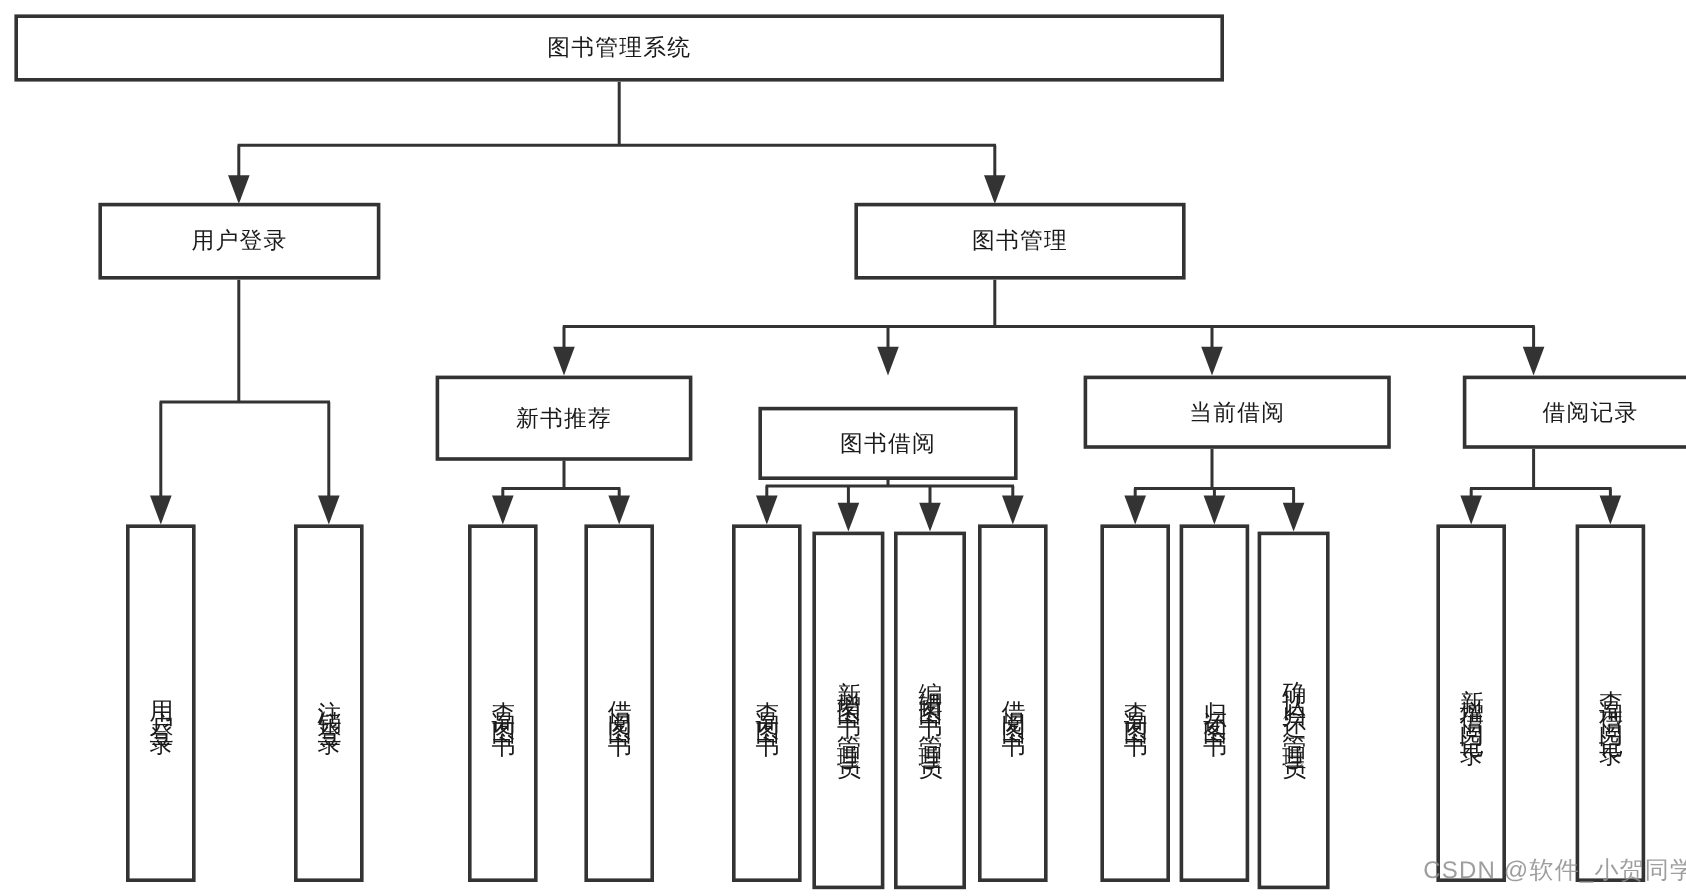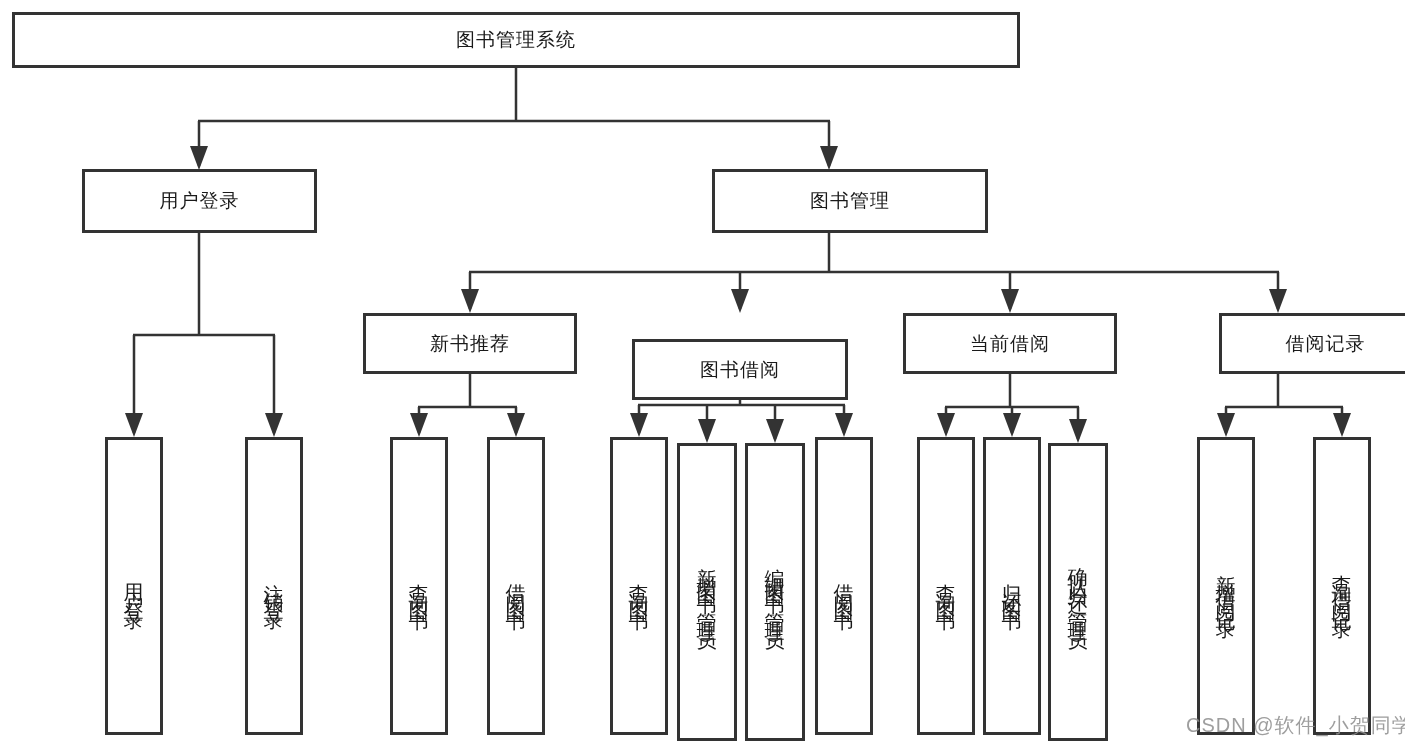--- a/index.html
+++ b/index.html
@@ -105,27 +105,27 @@
   <span class="hlabel">图书管理系统</span>
 </div>
 
 <div class="node" style="left:82px; top:169px; width:235px; height:64px;">
   <span class="hlabel">用户登录</span>
 </div>
 <div class="node" style="left:712px; top:169px; width:276px; height:64px;">
   <span class="hlabel">图书管理</span>
 </div>
 
-<div class="node" style="left:363px; top:313px; width:214px; height:61px;">
+<div class="node" style="left:363px; top:313px; width:214px; height:71px;">
   <span class="hlabel">新书推荐</span>
 </div>
 <div class="node" style="left:632px; top:313px; width:216px; height:61px;margin-top:26px;">
   <span class="hlabel">图书借阅</span>
 </div>
-<div class="node" style="left:903px; top:313px; width:214px; height:61px;">
+<div class="node" style="left:903px; top:313px; width:256px; height:61px;">
   <span class="hlabel">当前借阅</span>
 </div>
 <div class="node" style="left:1172px; top:313px; width:213px; height:61px;margin-left:47px;">
   <span class="hlabel">借阅记录</span>
 </div>
 
 <div class="node" style="left:105px; top:437px; width:58px; height:298px;">
   <span class="vlabel">用户登录</span>
 </div>
 <div class="node" style="left:245px; top:437px; width:58px; height:298px;">

